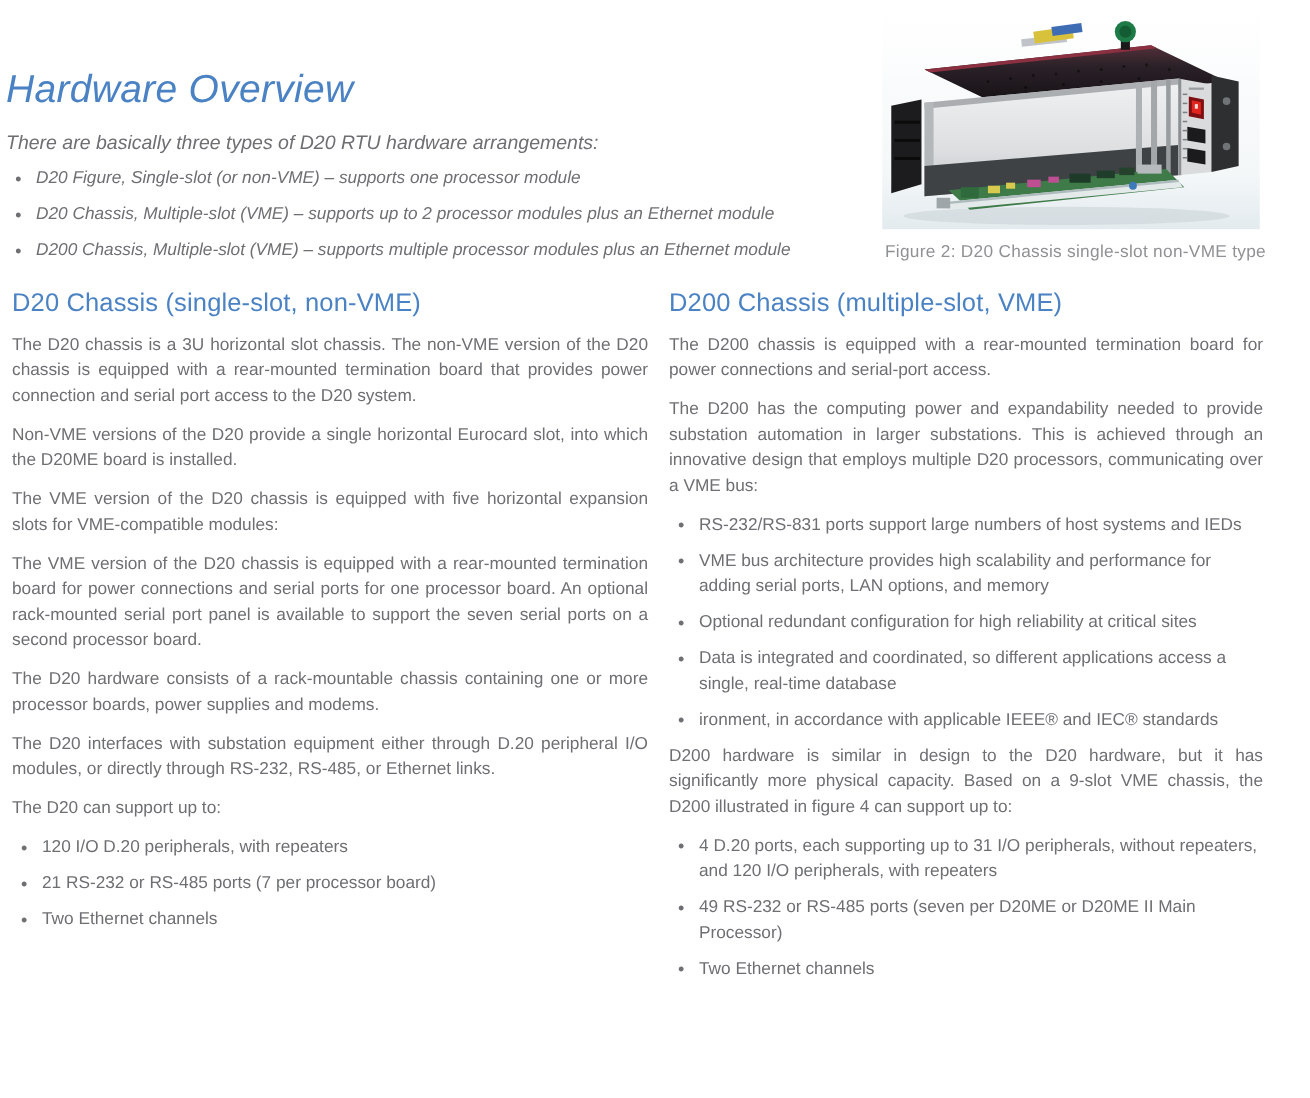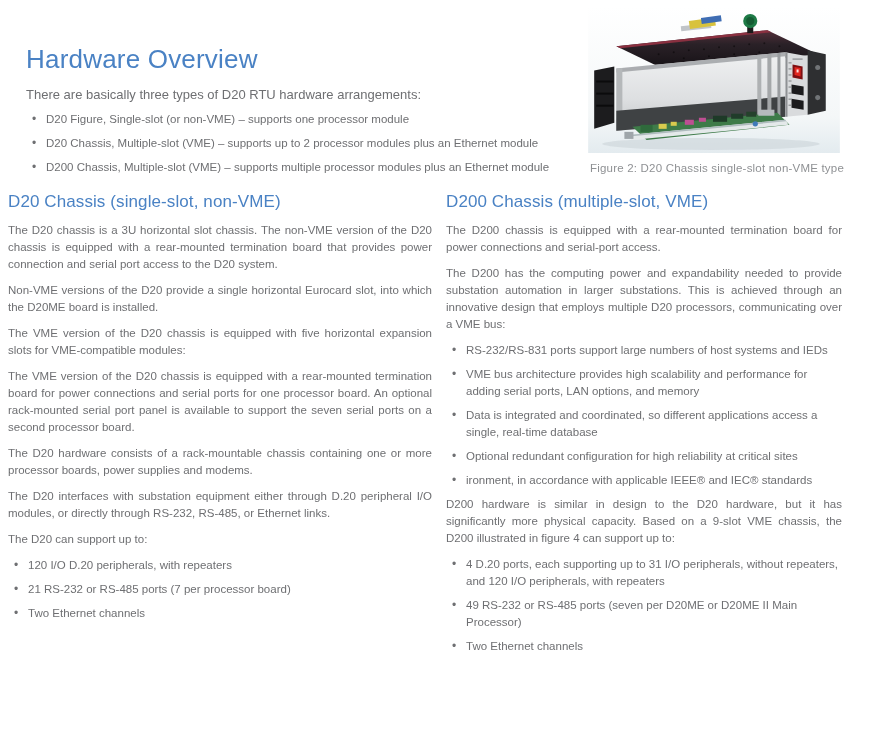--- a/index.html
+++ b/index.html
@@ -10,21 +10,21 @@
   *{box-sizing:border-box;}
   html,body{margin:0;padding:0;background:#ffffff;}
   .page{
     position:relative;
     width:873px;height:732px;
     background:#ffffff;
     overflow:hidden;
     color:var(--gray);
     font-family:"Liberation Sans","DejaVu Sans",sans-serif;
   }
-  .header{padding:44px 0 0 26px;width:578px;}
+  .header{padding:44px 0 0 4px;width:578px;font-style:italic;}
   h1{
     font-size:26px;font-weight:400;line-height:30px;
     color:var(--blue);margin:0 0 12px 0;letter-spacing:.2px;
   }
   .intro{font-size:13px;line-height:17px;margin:0 0 8px 0;}
   ul{list-style:none;margin:0;padding:0;}
   .bullets li{
     position:relative;padding-left:20px;margin:0 0 7px 0;
     font-size:11.5px;line-height:17px;
   }
@@ -201,22 +201,22 @@
       </ul>
     </section>
 
     <section class="col col-right">
       <h2>D200 Chassis (multiple-slot, VME)</h2>
       <p>The D200 chassis is equipped with a rear-mounted termination board for power connections and serial-port access.</p>
       <p>The D200 has the computing power and expandability needed to provide substation automation in larger substations. This is achieved through an innovative design that employs multiple D20 processors, communicating over a VME bus:</p>
       <ul class="bullets">
         <li>RS-232/RS-831 ports support large numbers of host systems and IEDs</li>
         <li>VME bus architecture provides high scalability and performance for adding serial ports, LAN options, and memory</li>
+        <li>Optional redundant configuration for high reliability at critical sites</li>
         <li>Data is integrated and coordinated, so different applications access a single, real-time database</li>
-        <li>Optional redundant configuration for high reliability at critical sites</li>
         <li>ironment, in accordance with applicable IEEE® and IEC® standards</li>
       </ul>
       <p>D200 hardware is similar in design to the D20 hardware, but it has significantly more physical capacity. Based on a 9-slot VME chassis, the D200 illustrated in figure 4 can support up to:</p>
       <ul class="bullets">
         <li>4 D.20 ports, each supporting up to 31 I/O peripherals, without repeaters, and 120 I/O peripherals, with repeaters</li>
         <li>49 RS-232 or RS-485 ports (seven per D20ME or D20ME II Main Processor)</li>
         <li>Two Ethernet channels</li>
       </ul>
     </section>
 

